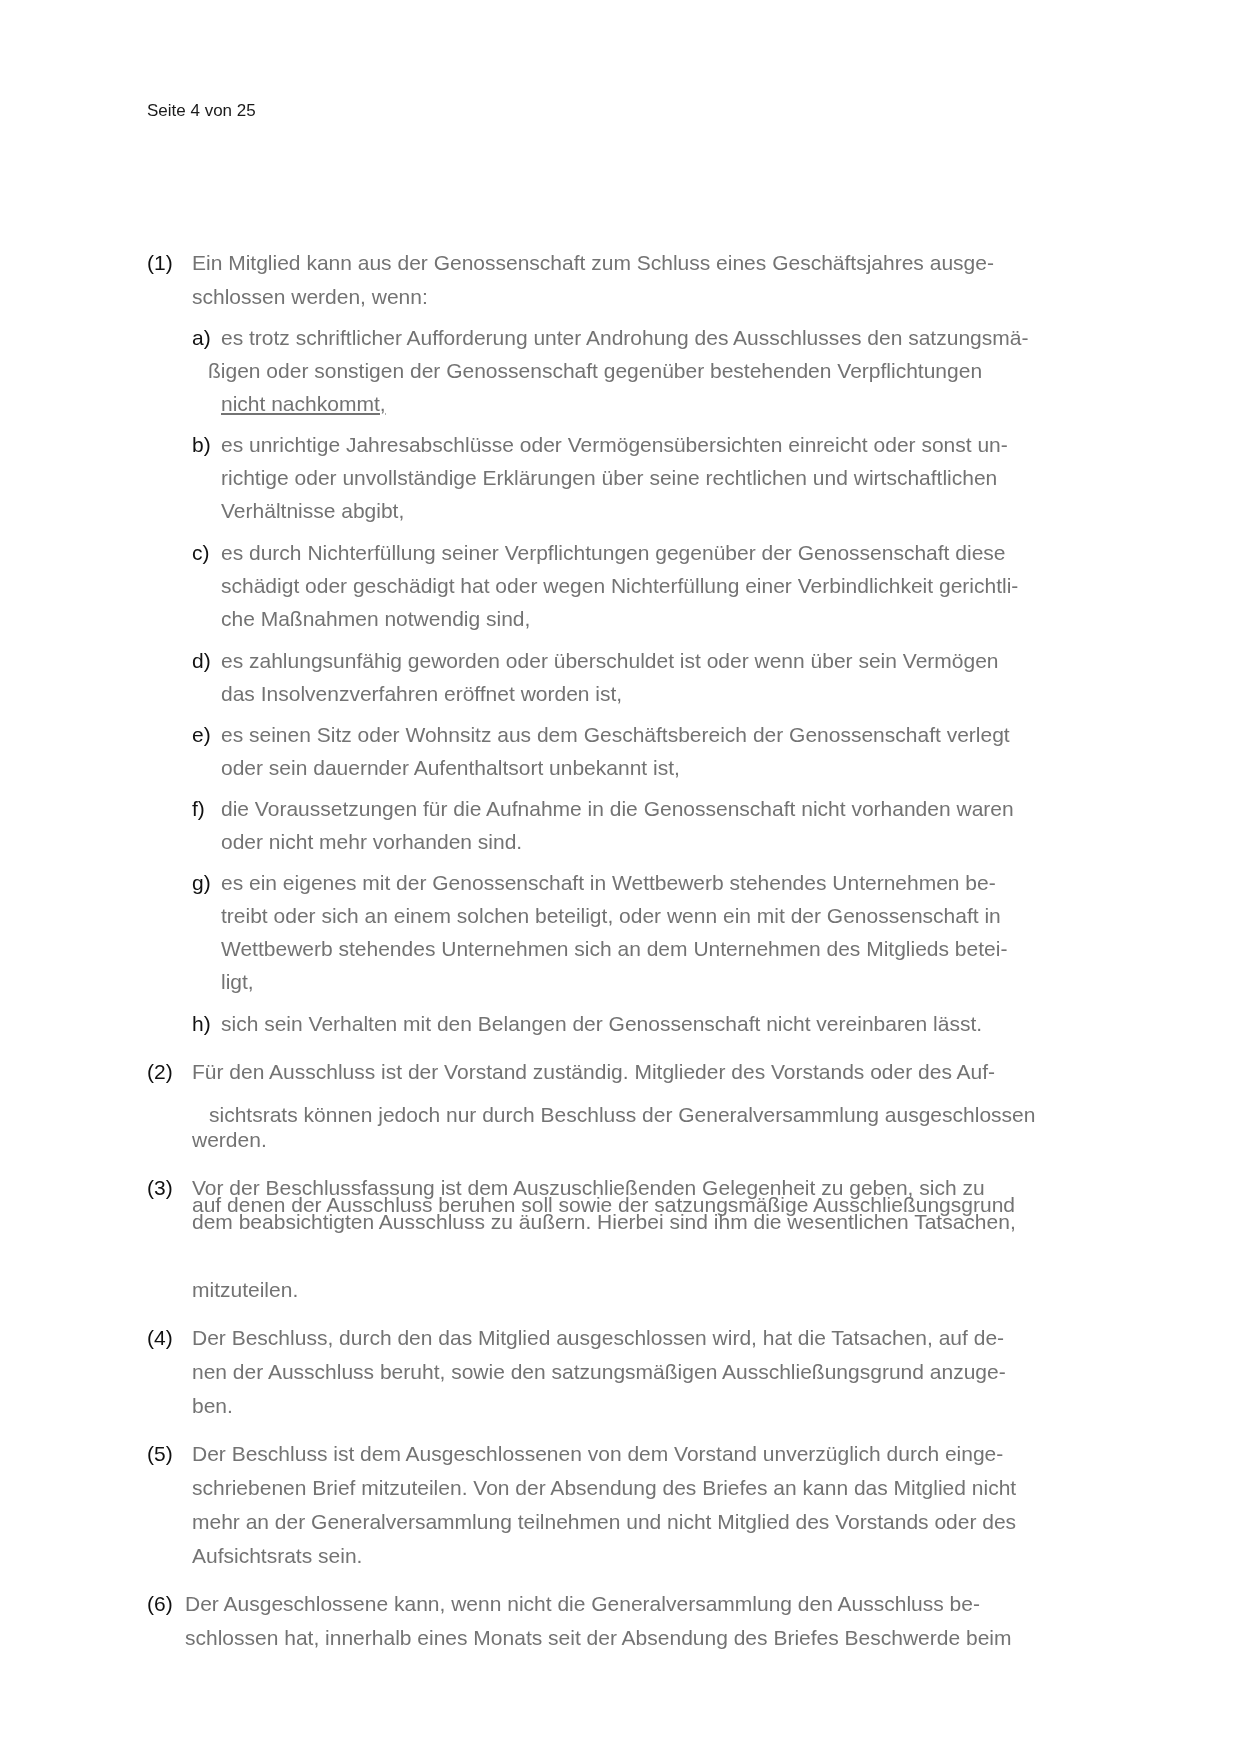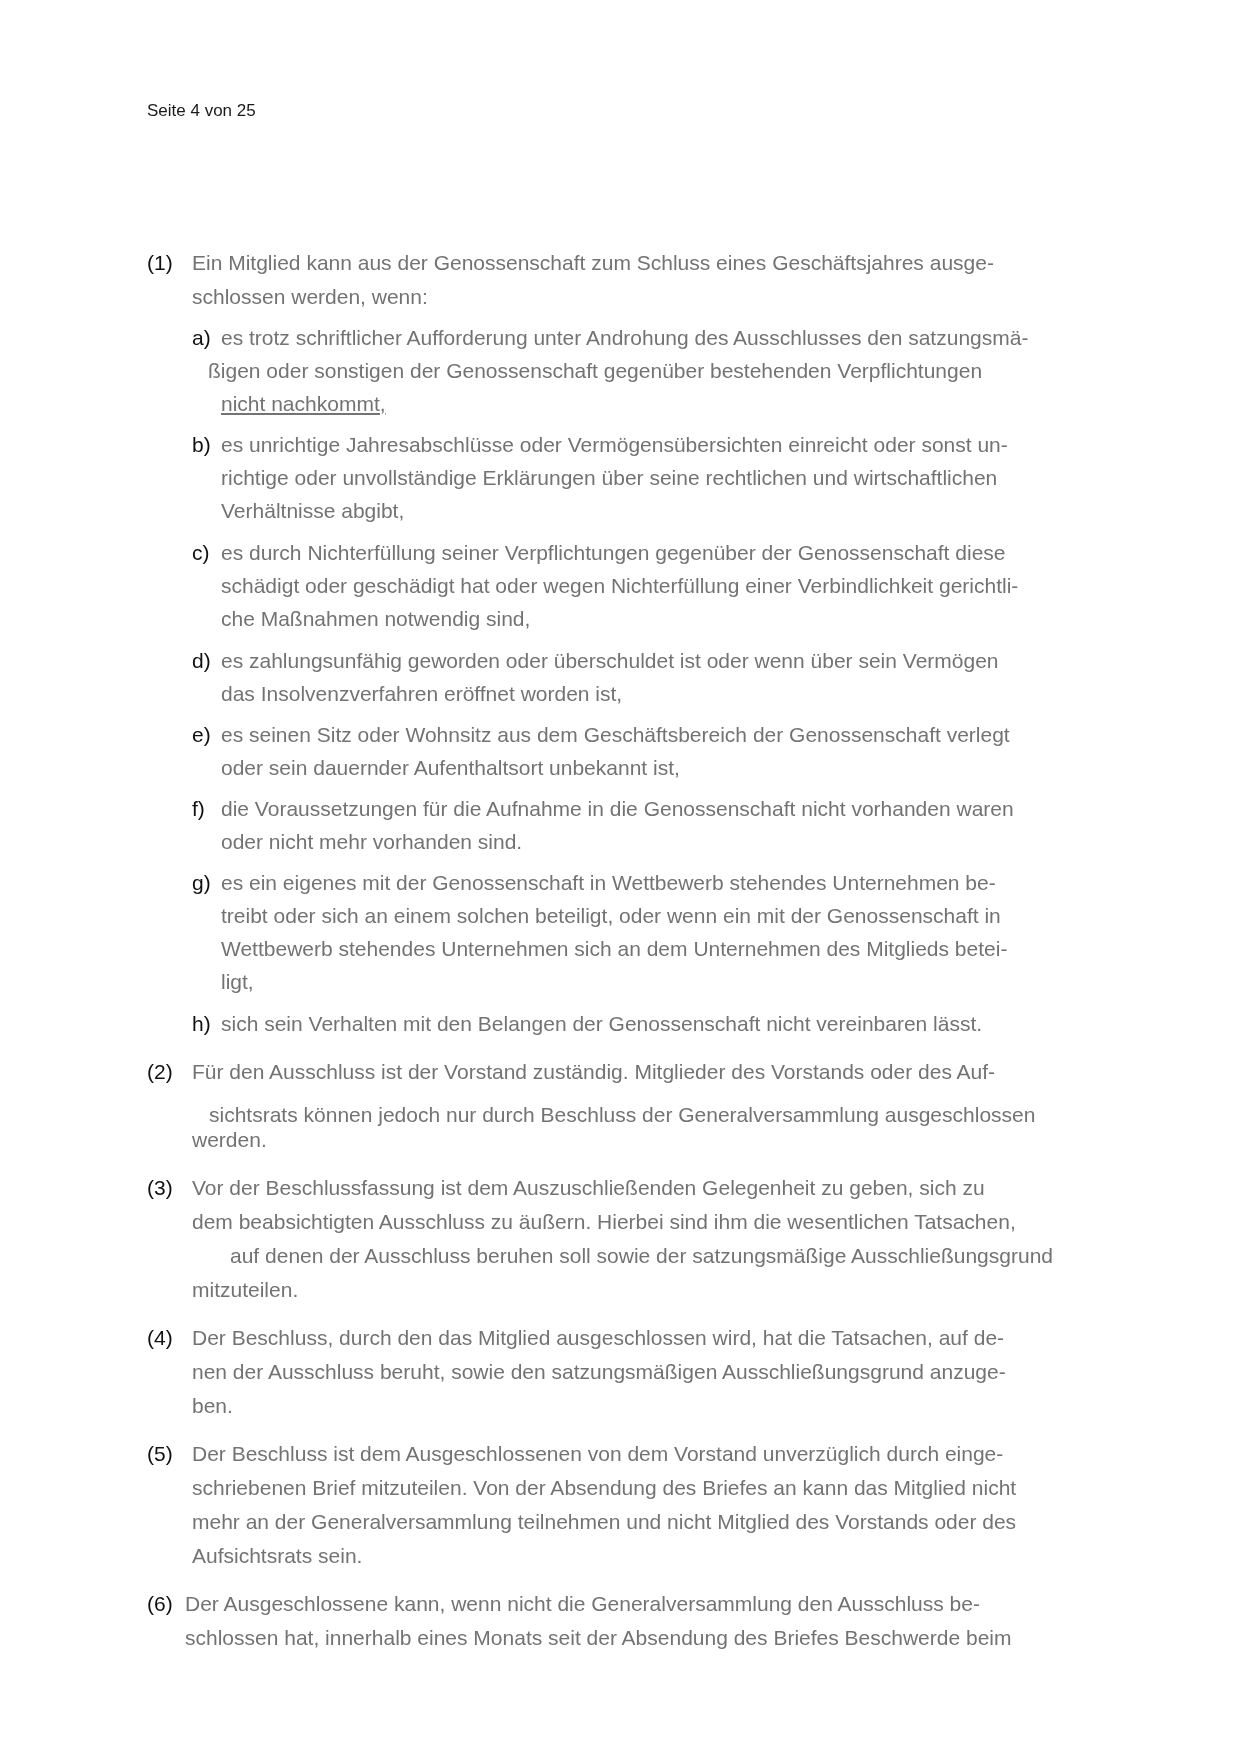--- a/index.html
+++ b/index.html
@@ -127,21 +127,21 @@
     <div class="marker" style="left:147px; top:1059px;">(2)</div>
     <div class="line" style="left:192px; top:1059px;">Für den Ausschluss ist der Vorstand zuständig. Mitglieder des Vorstands oder des Auf-</div>
     <div class="line" style="left:209px; top:1093px;margin-top:9px;">sichtsrats können jedoch nur durch Beschluss der Generalversammlung ausgeschlossen</div>
     <div class="line" style="left:192px; top:1127px;">werden.</div>
   </div>
 
   <div>
     <div class="marker" style="left:147px; top:1175px;">(3)</div>
     <div class="line" style="left:192px; top:1175px;">Vor der Beschlussfassung ist dem Auszuschließenden Gelegenheit zu geben, sich zu</div>
     <div class="line" style="left:192px; top:1209px;">dem beabsichtigten Ausschluss zu äußern. Hierbei sind ihm die wesentlichen Tatsachen,</div>
-    <div class="line" style="left:192px; top:1243px;margin-left:38px;">auf denen der Ausschluss beruhen soll sowie der satzungsmäßige Ausschließungsgrund</div>
+    <div class="line" style="left:192px; top:1192px;">auf denen der Ausschluss beruhen soll sowie der satzungsmäßige Ausschließungsgrund</div>
     <div class="line" style="left:192px; top:1277px;">mitzuteilen.</div>
   </div>
 
   <div>
     <div class="marker" style="left:147px; top:1325px;">(4)</div>
     <div class="line" style="left:192px; top:1325px;">Der Beschluss, durch den das Mitglied ausgeschlossen wird, hat die Tatsachen, auf de-</div>
     <div class="line" style="left:192px; top:1359px;">nen der Ausschluss beruht, sowie den satzungsmäßigen Ausschließungsgrund anzuge-</div>
     <div class="line" style="left:192px; top:1393px;">ben.</div>
   </div>
 

